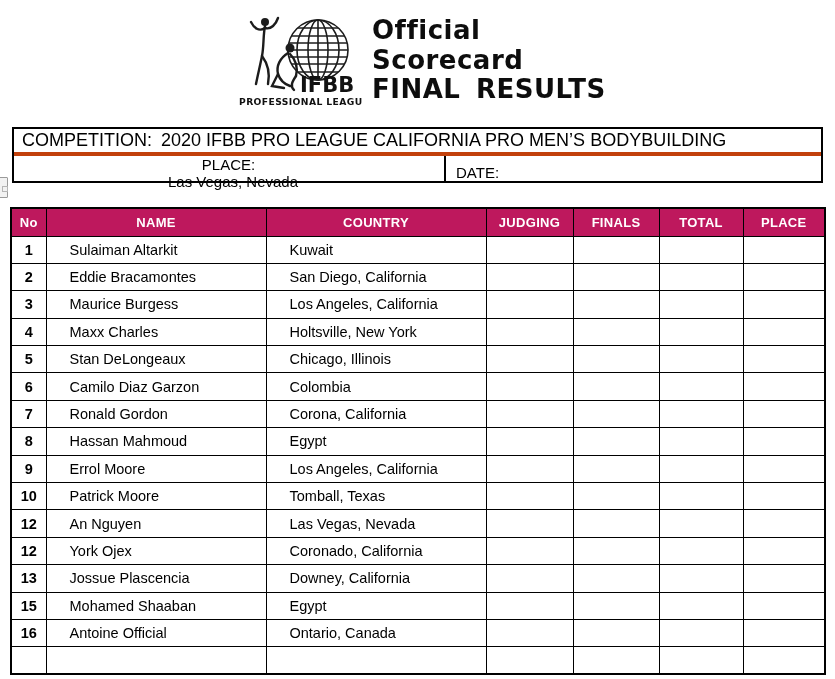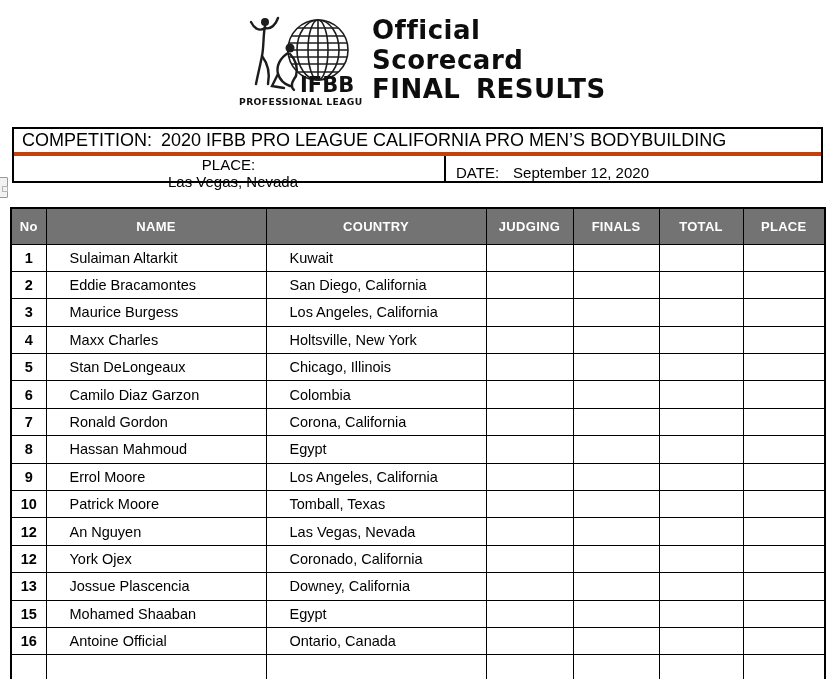--- a/index.html
+++ b/index.html
@@ -26,21 +26,21 @@
 
   
   #side-widget { position:absolute; left:-4px; top:177px; width:12px; height:21px;
                  border:1px solid #9a9a9a; background:#f2f2f2; border-radius:1px; }
   #side-widget:after { content:""; position:absolute; left:5px; top:8px; width:4px; height:4px;
                  border:1px solid #b5b5b5; }
 
   
   #results-table { position:absolute; left:10px; top:207px; width:814px;
                    border-collapse:collapse; table-layout:fixed; }
-  #results-table th { background:#737373; color:#fff; height:36px; font-size:13px;
+  #results-table th { background:#be185d; color:#fff; height:28px; font-size:13px;
                       font-weight:600; letter-spacing:0.3px; border:1px solid #000;
                       text-align:center; vertical-align:middle; }
   #results-table td { border:1px solid #000; height:27.4px; font-size:14.5px;
                       vertical-align:middle; background:#fff; overflow:hidden; white-space:nowrap; }
   #results-table { border:2px solid #000; }
   #results-table td.col-no { text-align:center; font-weight:bold; font-size:14.5px; }
   #results-table td.col-name, #results-table td.col-country { text-align:left; padding-left:23px; }
 </style>
 </head>
 <body>
@@ -98,21 +98,20 @@
       <span class="info-label">COMPETITION:</span>
       <span>2020 IFBB PRO LEAGUE CALIFORNIA PRO MEN’S BODYBUILDING</span>
     </div>
     <div class="info-row2">
       <div class="place-cell">
         <span class="info-label">PLACE:</span>
         <span>Las Vegas, Nevada</span>
       </div>
       <div class="date-cell">
         <span class="info-label">DATE:</span>
-        <span>September 12, 2020</span>
       </div>
     </div>
   </div>
 
   <div id="side-widget"></div>
 
   <table id="results-table">
     <colgroup>
       <col style="width:35px">
         <col style="width:220px">

